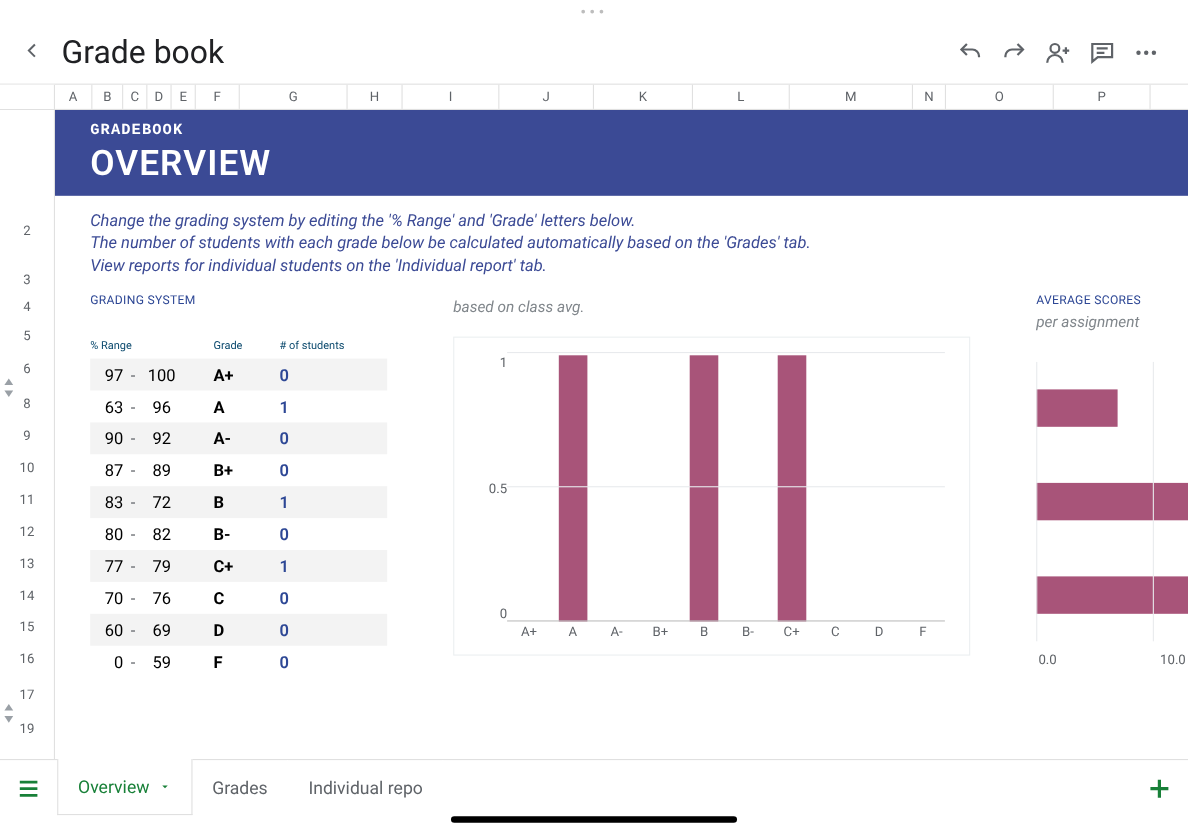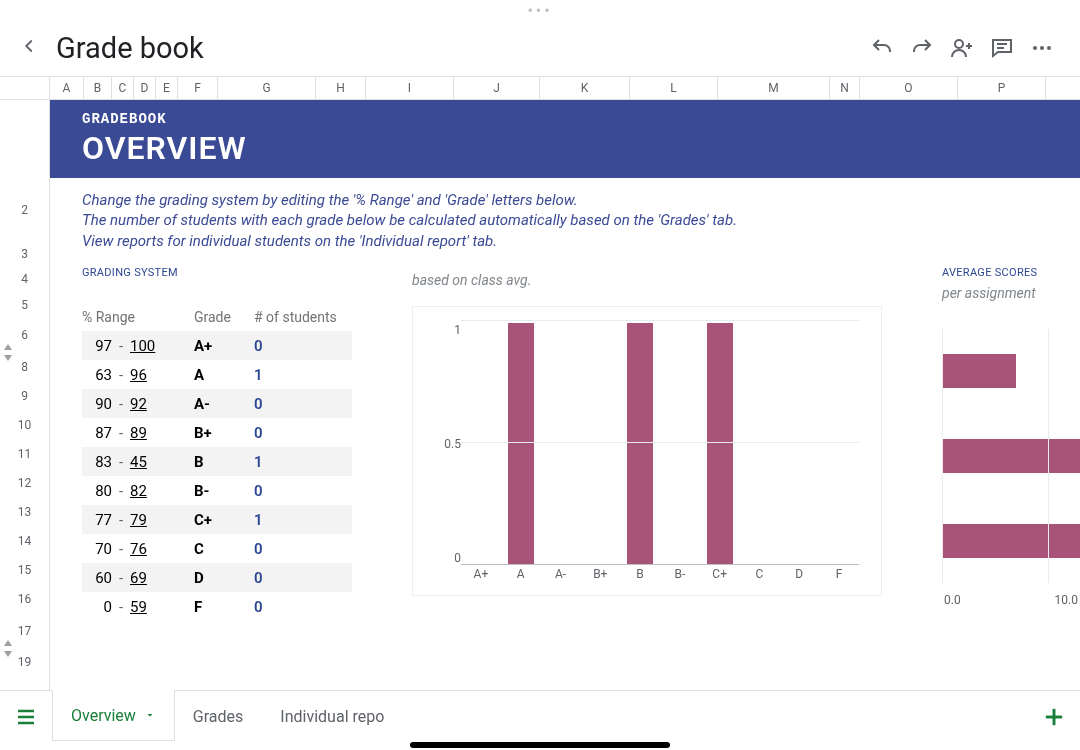--- a/index.html
+++ b/index.html
@@ -35,29 +35,29 @@
   .content { flex:1; overflow:hidden; position:relative; }
   .banner { background: var(--header-blue); color:#fff; padding:14px 32px; height:78px; display:flex; flex-direction:column; justify-content:center; }
   .banner .small { font-size:14px; font-weight:600; letter-spacing:1px;font-family:Liberation Mono, monospace; }
   .banner .big { font-size:32px; font-weight:600; letter-spacing:1px; margin-top:2px; }
   .instructions { padding:12px 32px; font-style:italic; color:var(--italic-blue); font-size:15px; line-height:1.35; height:64px; }
   .spacer-row { height:24px; }
   .sections { display:flex; padding-left:32px; gap:60px; }
   .sec-title { color:var(--blue-accent); font-weight:400; font-size:11px; letter-spacing:.3px; }
   .sec-sub { font-style:italic; color:#80868b; font-size:14px; margin-top:6px; }
   .grading { width:270px; }
-  .grading-header { display:flex; align-items:center; margin-top:30px; margin-bottom:6px; color:#737373; font-size:14px; }
+  .grading-header { display:flex; align-items:center; margin-top:30px; margin-bottom:6px; color:#0c4a6e; font-size:10px; }
   .gh-range { width:112px; }
   .gh-grade { width:60px; }
   .gh-count { }
   .grading-table .grow { display:flex; align-items:center; height:29px; font-size:15px; }
   .grading-table .grow.alt { background:var(--row-alt); }
   .gc-from { width:30px; text-align:right; }
   .gc-dash { width:18px; text-align:center; color:#5f6368; }
-  .gc-to { width:34px; text-align:left;text-decoration:underline; }
+  .gc-to { width:34px; text-align:center; }
   .gc-gap { width:30px; }
   .gc-grade { width:60px; font-weight:700; }
   .gc-count { color:var(--blue-accent); font-weight:600; width:30px; }
   .distribution { width:470px; }
   .chart-box { margin-top:18px; border:1px solid #eceff1; padding:16px 22px 8px 12px; height:290px; display:flex; }
   .avg { flex:1; }
   .avg-chart { margin-top:20px; height:290px; display:flex; }
   .yaxis { width:36px; display:flex; flex-direction:column; justify-content:space-between; align-items:flex-end; font-size:12px; color:#5f6368; padding-bottom:22px; }
   .plot { flex:1; position:relative; }
   .gridline { position:absolute; left:0; right:0; height:1px; background:#e8eaed; }
@@ -224,21 +224,21 @@
               <div class="gc-from">87</div>
               <div class="gc-dash">-</div>
               <div class="gc-to">89</div>
               <div class="gc-gap"></div>
               <div class="gc-grade">B+</div>
               <div class="gc-count">0</div>
             </div>
             <div class="grow alt">
               <div class="gc-from">83</div>
               <div class="gc-dash">-</div>
-              <div class="gc-to">45</div>
+              <div class="gc-to">72</div>
               <div class="gc-gap"></div>
               <div class="gc-grade">B</div>
               <div class="gc-count">1</div>
             </div>
             <div class="grow">
               <div class="gc-from">80</div>
               <div class="gc-dash">-</div>
               <div class="gc-to">82</div>
               <div class="gc-gap"></div>
               <div class="gc-grade">B-</div>

